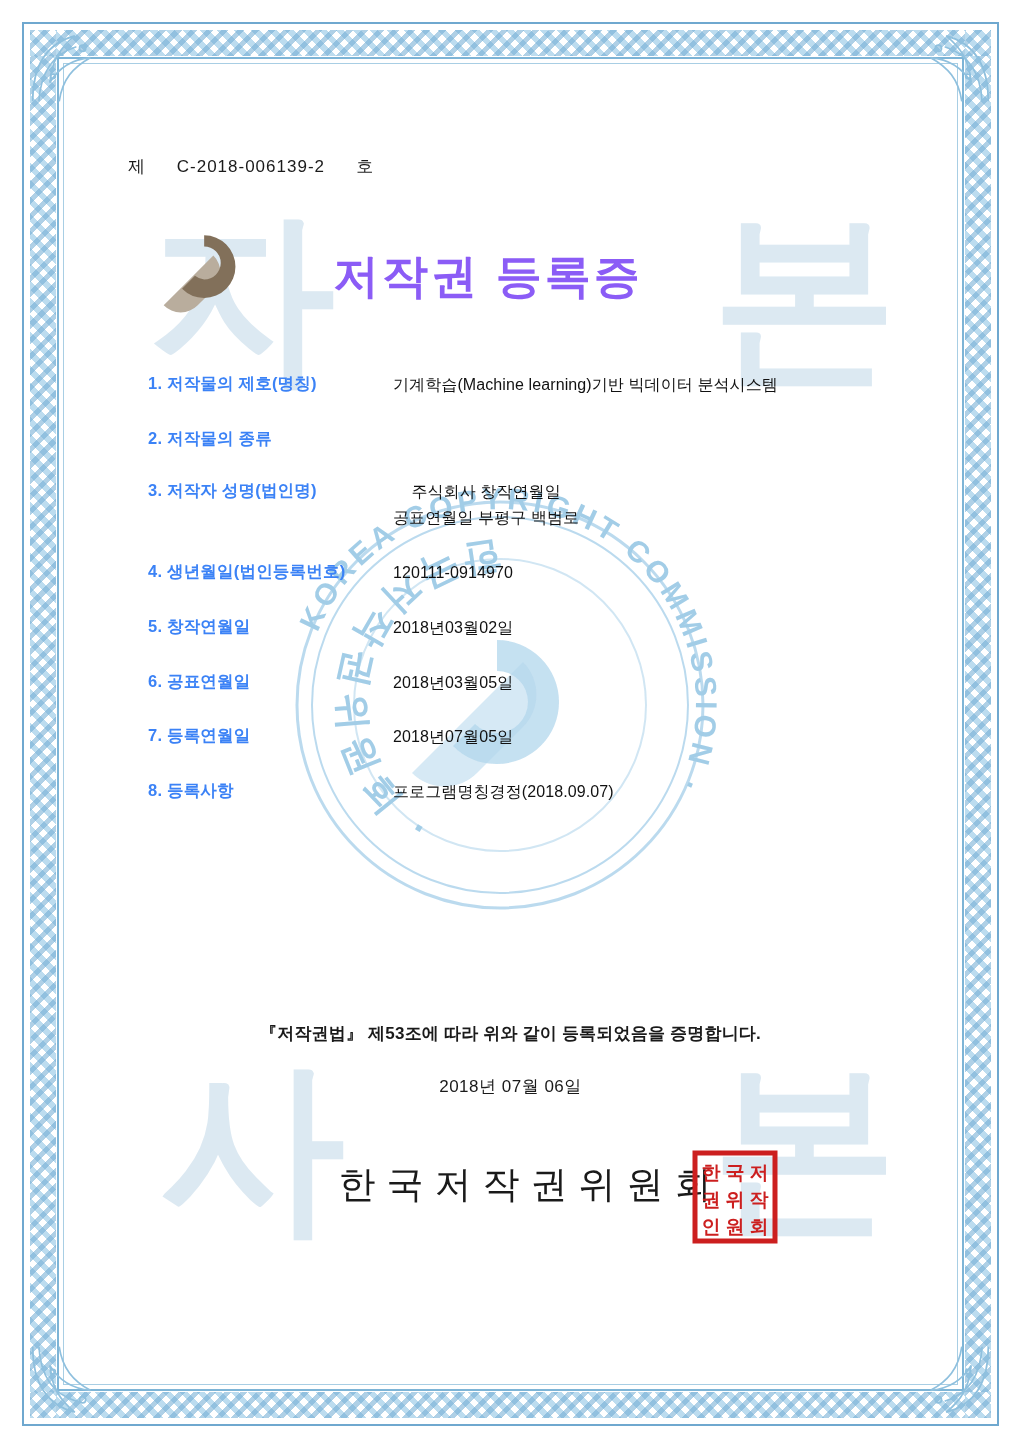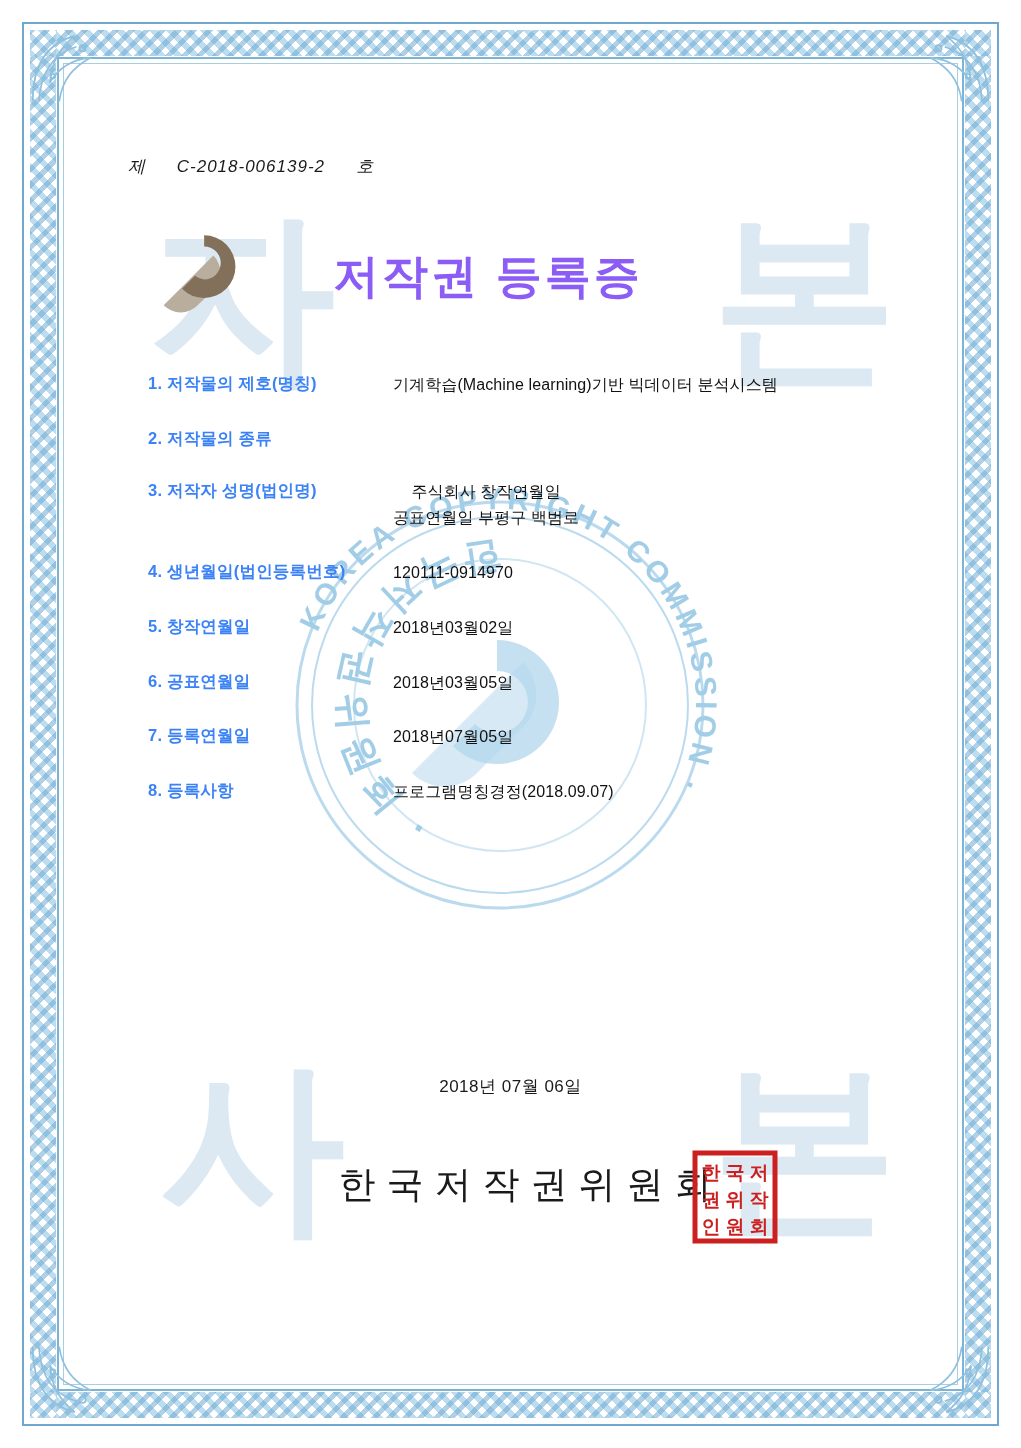--- a/index.html
+++ b/index.html
@@ -105,21 +105,20 @@
 
   
   .content { position: absolute; inset: 0; z-index: 3; }
 
   .doc-number {
     position: absolute;
     left: 128px; top: 155px;
     font-size: 17px;
     letter-spacing: .5px;
     white-space: nowrap;
-    font-style: italic;
   }
   .doc-number .lbl { margin-right: 26px; }
   .doc-number .num { letter-spacing: 1px; }
   .doc-number .suffix { margin-left: 26px; }
 
   .logo-mark {
     position: absolute;
     left: 160px; top: 228px;
     width: 92px; height: 92px;
   }
@@ -320,20 +319,21 @@
       <div class="field-value">2018년07월05일</div>
     </div>
 
     <div class="field-row">
       <div class="field-label">8. 등록사항</div>
       <div class="field-value">프로그램명칭경정(2018.09.07)</div>
     </div>
 
   </div>
 
+  <div class="statement">『저작권법』 제53조에 따라 위와 같이 등록되었음을 증명합니다.</div>
   <div class="issue-date">2018년 07월 06일</div>
   <div class="issuer">한국저작권위원회</div>
 
   <div class="red-seal">
     <svg viewBox="0 0 86 94">
       <rect x="3" y="3" width="80" height="88" fill="none" stroke="#cc1f1f" stroke-width="5"></rect>
       <g fill="#cc1f1f" font-family="'Liberation Sans', sans-serif" font-size="19" font-weight="700" text-anchor="middle">
         <text x="19" y="29">한</text>
           <text x="43" y="29">국</text>
           <text x="67" y="29">저</text>

